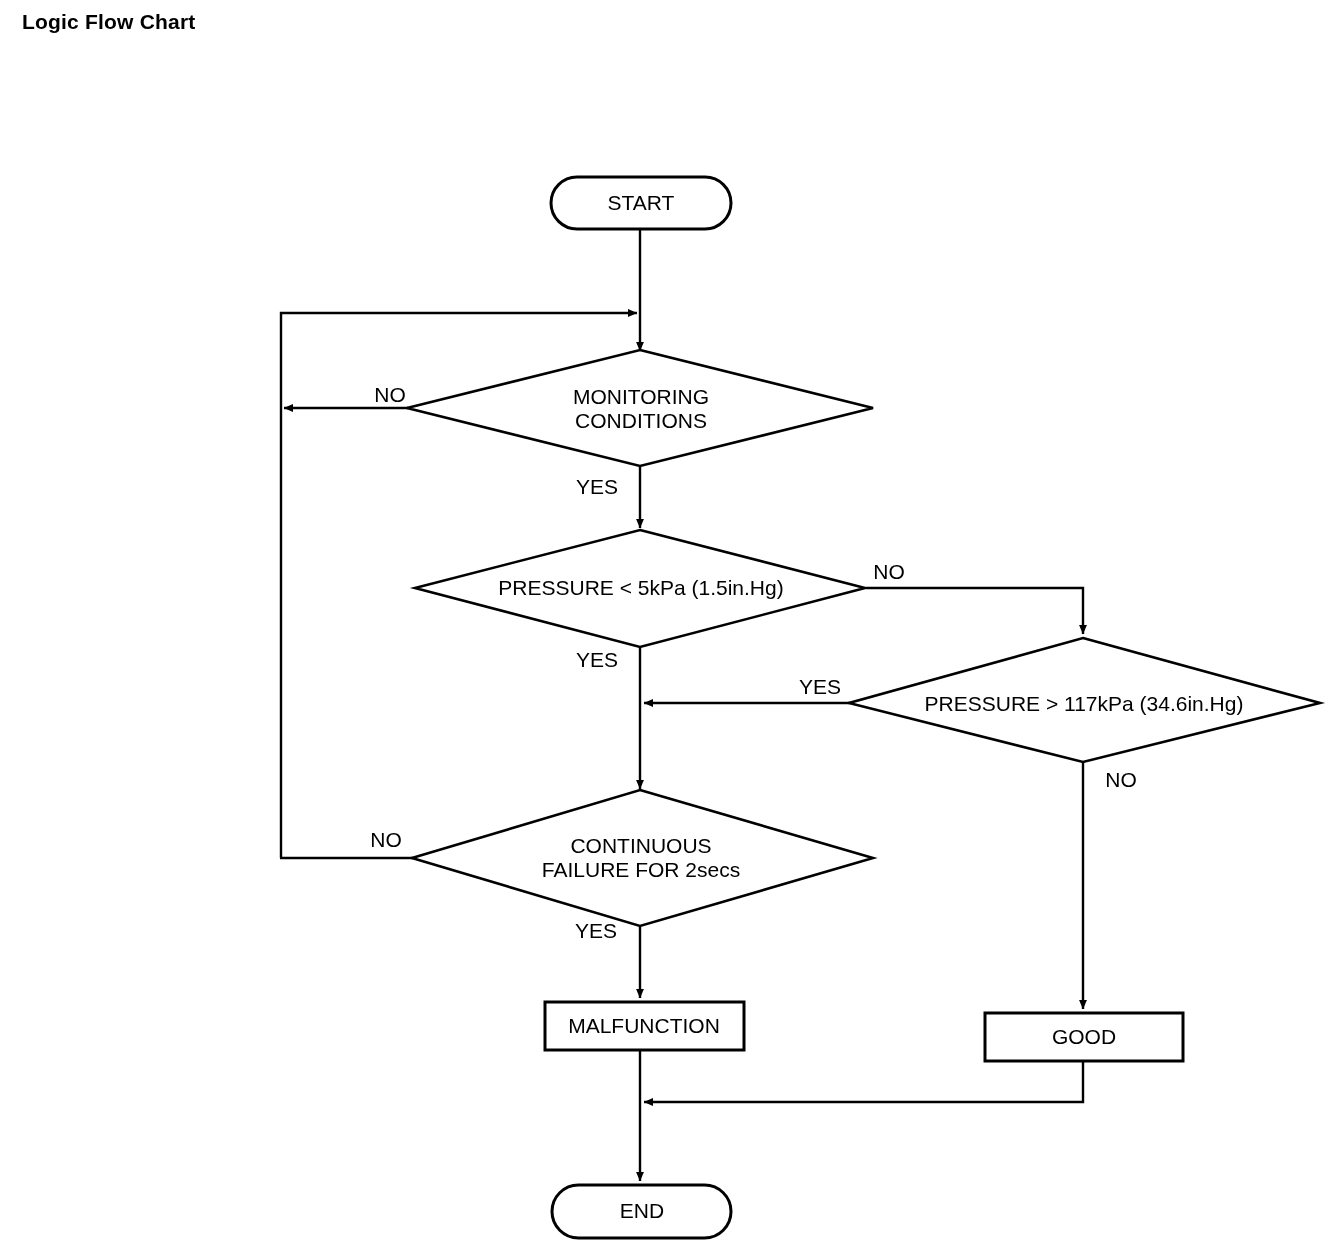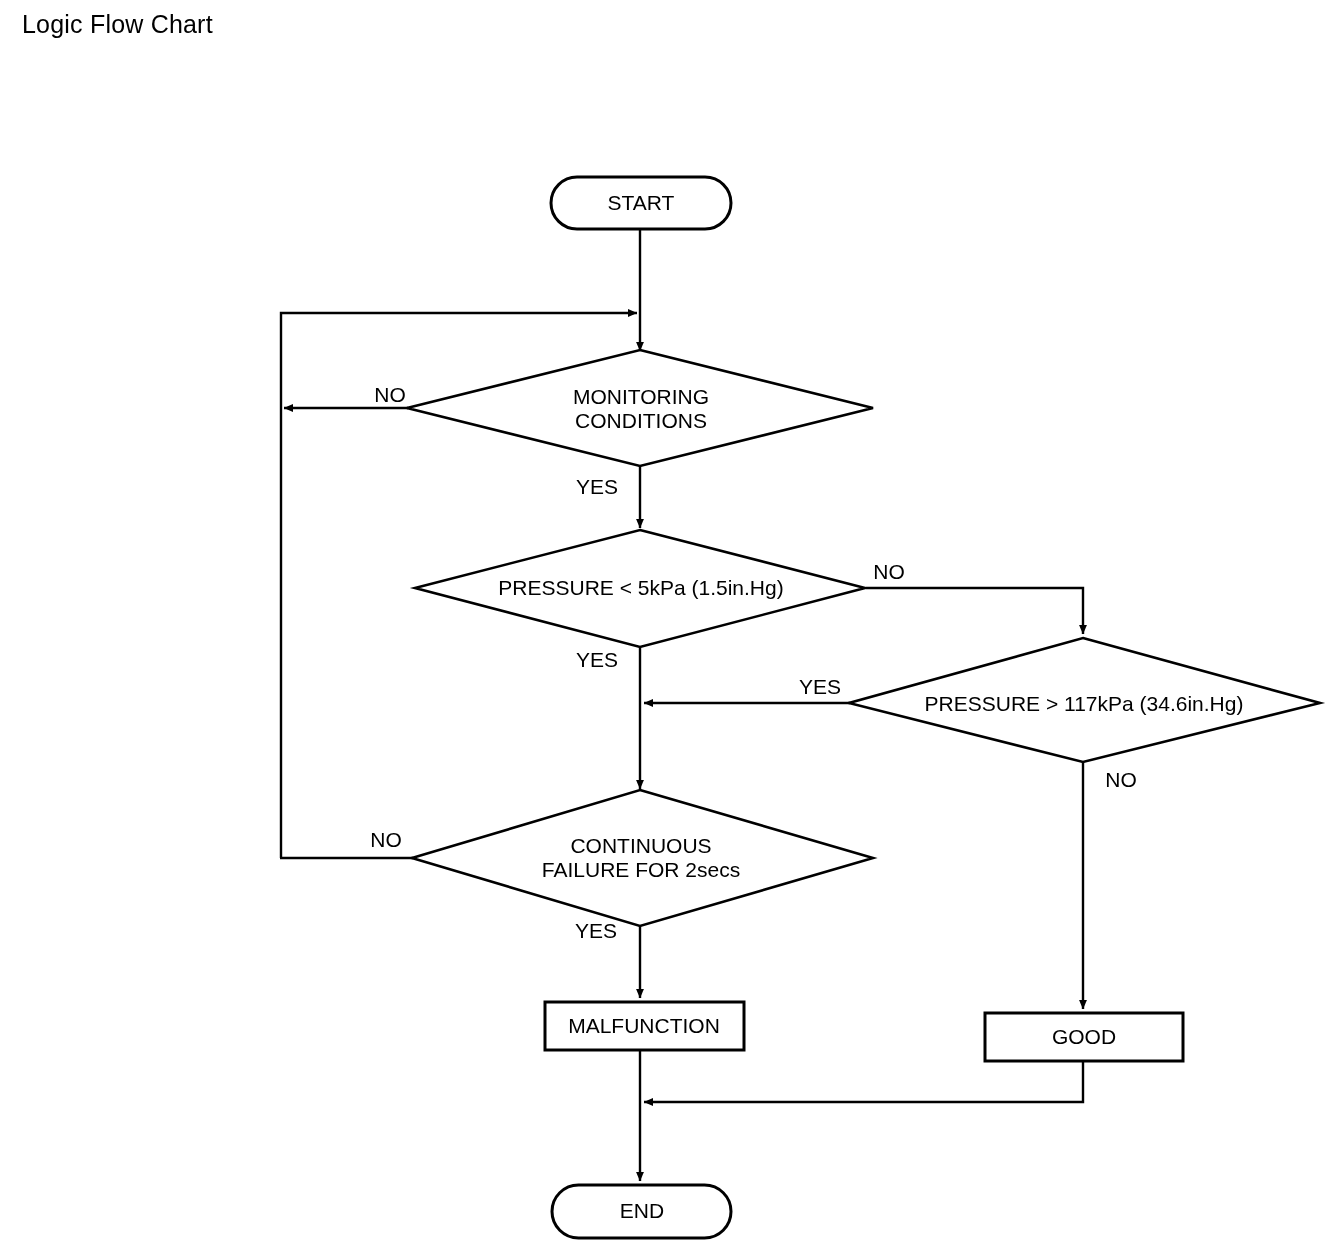--- a/index.html
+++ b/index.html
@@ -13,22 +13,22 @@
     height: 1258px;
     position: relative;
     font-family: "Liberation Sans", sans-serif;
     color: #000000;
     overflow: hidden;
   }
   #page-title {
     position: absolute;
     left: 22px;
     top: 10px;
-    font-size: 25px;
-    font-weight: normal;
+    font-size: 21px;
+    font-weight: bold;
     letter-spacing: 0.2px;
     white-space: nowrap;
   }
   #flow-canvas {
     position: absolute;
     left: 0;
     top: 0;
     width: 1328px;
     height: 1258px;
   }

